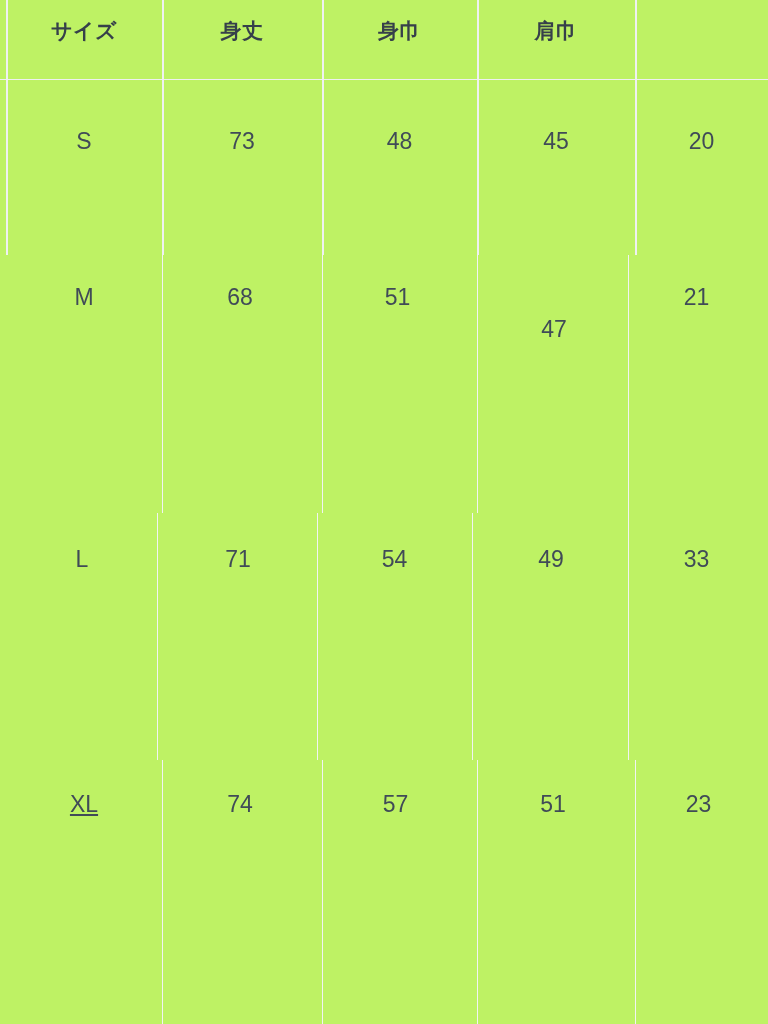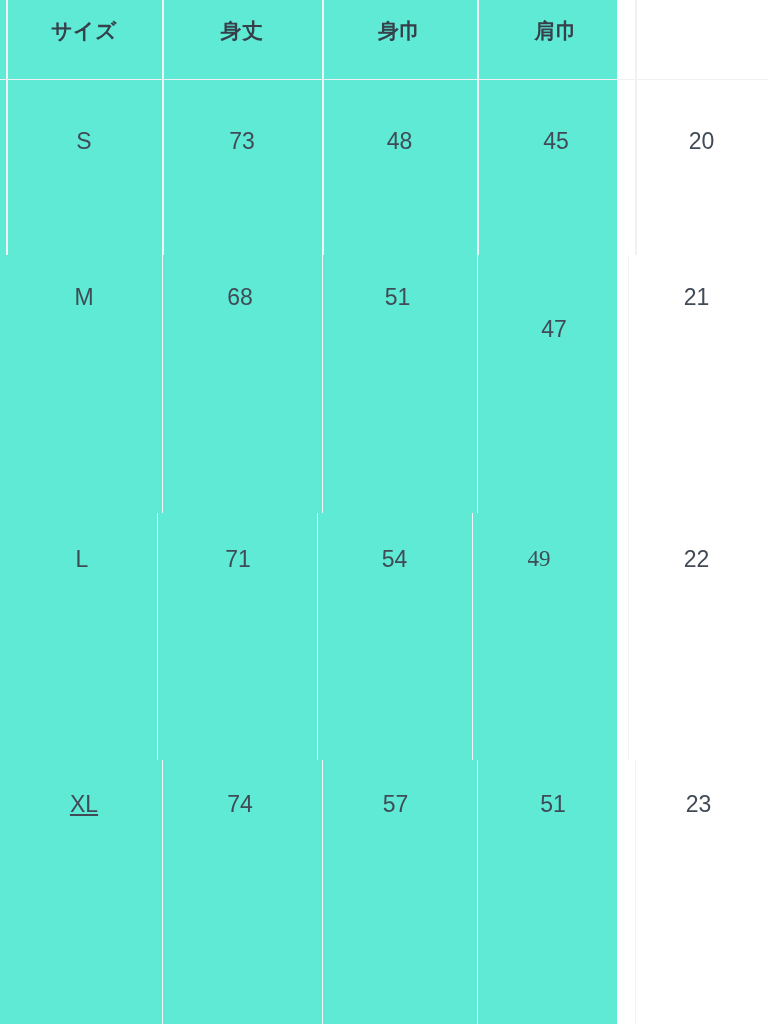--- a/index.html
+++ b/index.html
@@ -14,23 +14,23 @@
     font-family: "Liberation Sans", "DejaVu Sans", sans-serif;
     overflow: hidden;
     position: relative;
   }
 
   
   #size-table {
     position: absolute;
     left: 0;
     top: 0;
-    width: 617px;
+    width: 768px;
     height: 1024px;
-    background: #5eead4;
+    background: #bef264;
   }
 
   
   .thead {
     position: absolute;
     left: 0;
     top: 0;
     width: 768px;
     height: 80px;
   }
@@ -131,22 +131,22 @@
     <div class="td" style="left:160px; width:160px; top:280px;">68</div>
     <div class="td" style="left:320px; width:155px; top:280px;">51</div>
     <div class="td" style="left:475px; width:158px; top:280px;margin-top:32px;">47</div>
     <div class="td" style="left:630px; width:133px; top:280px;">21</div>
   </div>
 
   <div>
     <div class="td" style="left:4px;   width:156px; top:542px;">L</div>
     <div class="td" style="left:158px; width:160px; top:542px;">71</div>
     <div class="td" style="left:317px; width:155px; top:542px;">54</div>
-    <div class="td" style="left:460px; width:158px; top:542px;font-family:Liberation Serif, serif;">49</div>
-    <div class="td" style="left:630px; width:133px; top:542px;">22</div>
+    <div class="td" style="left:472px; width:158px; top:542px;">49</div>
+    <div class="td" style="left:630px; width:133px; top:542px;">33</div>
   </div>
 
   <div>
     <div class="td" style="left:6px;   width:156px; top:787px;text-decoration:underline;">XL</div>
     <div class="td" style="left:160px; width:160px; top:787px;">74</div>
     <div class="td" style="left:318px; width:155px; top:787px;">57</div>
     <div class="td" style="left:474px; width:158px; top:787px;">51</div>
     <div class="td" style="left:632px; width:133px; top:787px;">23</div>
   </div>
 

